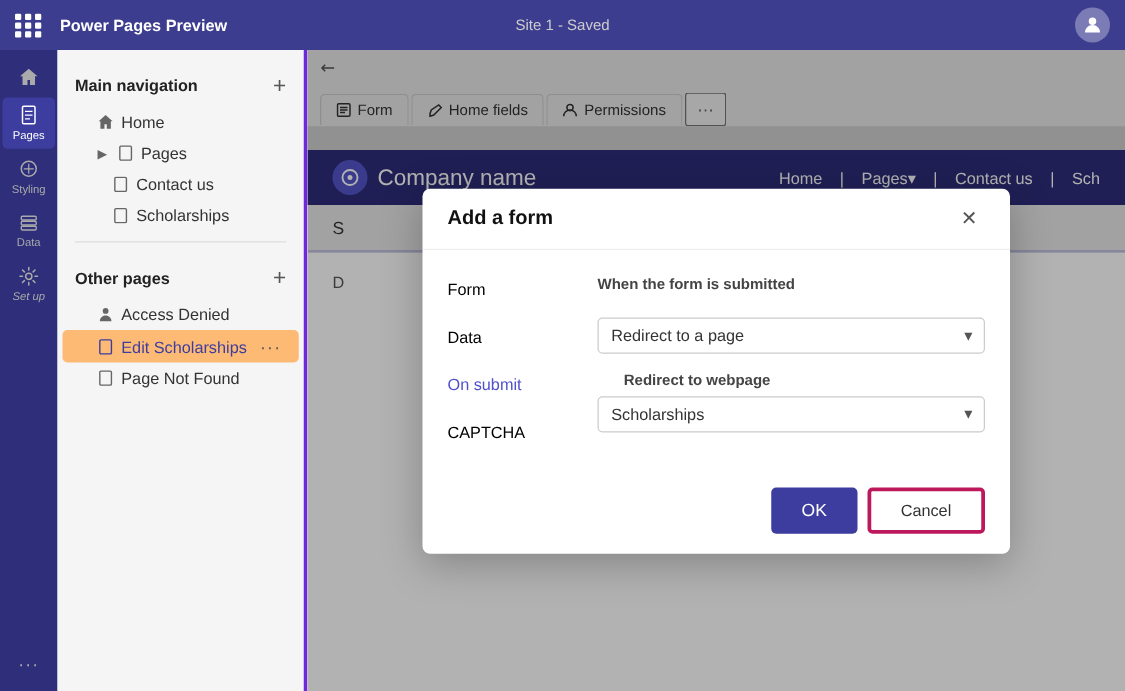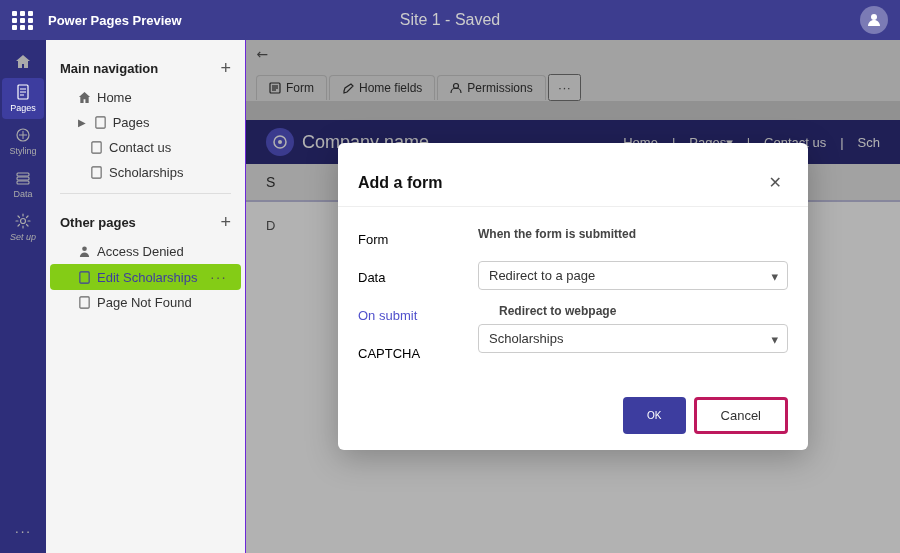--- a/index.html
+++ b/index.html
@@ -18,21 +18,21 @@
     .topbar-app-grid {
       display: grid;
       grid-template-columns: repeat(3,6px);
       gap: 2px;
       margin-right: 4px;
     }
     .topbar-app-grid span {
       width: 5px; height: 5px; background: white; border-radius: 1px;
     }
     .topbar-title { font-size: 13px; font-weight: 600; color: white; flex: 1; }
-    .topbar-site-saved { position: absolute; left: 50%; transform: translateX(-50%); color: #ccc; font-size: 16px; }
+    .topbar-site-saved { position: absolute; left: 50%; transform: translateX(-50%); color: #ccc; font-size: 12px; }
     .topbar-avatar {
       width: 28px; height: 28px; border-radius: 50%; background: #7b7bb5;
       display: flex; align-items: center; justify-content: center; color: white; font-size: 11px;
     }
 
     
     .main-layout { display: flex; height: calc(553px - 40px); }
 
     
     .rail {
@@ -54,21 +54,21 @@
       border-radius: 4px;
       gap: 3px;
     }
     .rail-item.active { background: #3d3d9f; color: white; }
     .rail-item svg { width: 16px; height: 16px; }
 
     
     .sidebar {
       width: 200px;
       background: #f5f5f5;
-      border-right: 1px solid #6d28d9;
+      border-right: 3px solid #6d28d9;
       display: flex;
       flex-direction: column;
       padding: 12px 0;
       overflow-y: auto;
     }
     .sidebar-section-title {
       font-size: 13px;
       font-weight: 600;
       padding: 6px 14px;
       display: flex;
@@ -81,21 +81,21 @@
       display: flex;
       align-items: center;
       padding: 5px 14px 5px 28px;
       cursor: pointer;
       color: #333;
       font-size: 13px;
       gap: 6px;
       border-radius: 4px;
       margin: 0 4px;
     }
-    .sidebar-item.active { background: #84cc16; color: #3d3d9f; font-weight: 500; }
+    .sidebar-item.active { background: #fdba74; color: #3d3d9f; font-weight: 500; }
     .sidebar-item svg { width: 14px; height: 14px; flex-shrink: 0; }
     .sidebar-chevron { font-size: 10px; color: #666; margin-right: 2px; }
     .sidebar-item-indent { padding-left: 40px; }
     .sidebar-divider { margin: 8px 14px; border-top: 1px solid #ddd; }
     .other-pages-header {
       font-size: 13px;
       font-weight: 600;
       padding: 6px 14px;
       display: flex;
       align-items: center;
@@ -201,21 +201,21 @@
       background: white;
       border-radius: 6px;
       width: 470px;
       box-shadow: 0 8px 32px rgba(0,0,0,0.25);
       overflow: hidden;
     }
     .modal-header {
       display: flex;
       align-items: center;
       justify-content: space-between;
-      padding: 28px 20px 12px;
+      padding: 12px 20px 12px;
       border-bottom: 1px solid #eee;
     }
     .modal-title { font-size: 16px; font-weight: 600; color: #111; }
     .modal-close {
       background: none; border: none; cursor: pointer;
       font-size: 16px; color: #555; padding: 2px 6px; border-radius: 4px;
     }
     .modal-body { padding: 20px; }
     .modal-select {
       width: 100%;
@@ -250,21 +250,21 @@
       gap: 8px;
       padding: 12px 20px 16px;
     }
     .btn-ok {
       background: #3d3d9f;
       color: white;
       border: none;
       padding: 8px 24px;
       border-radius: 4px;
       cursor: pointer;
-      font-size: 10px;
+      font-size: 14px;
       font-weight: 500;
     }
     .btn-cancel {
       background: white;
       color: #333;
       border: 3px solid #be185d;
       padding: 8px 24px;
       border-radius: 4px;
       cursor: pointer;
       font-size: 13px;

